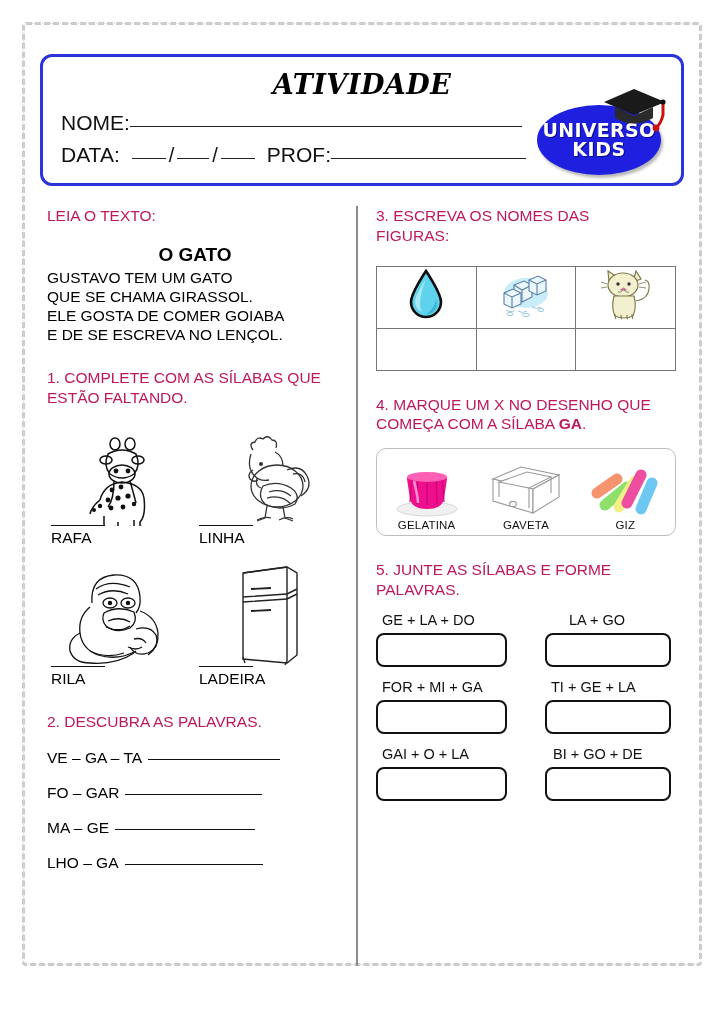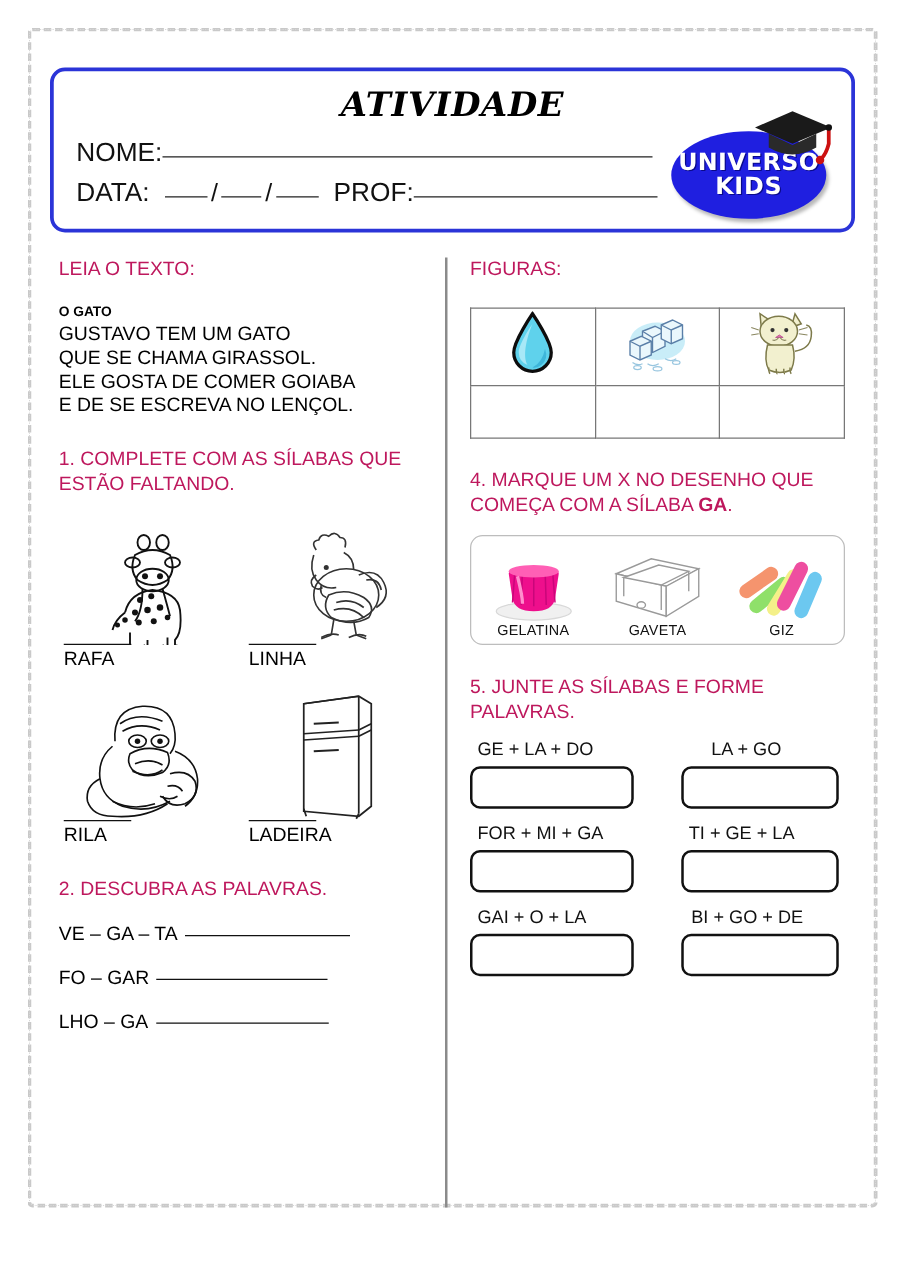--- a/index.html
+++ b/index.html
@@ -114,23 +114,23 @@
     width: 1.5px; height: 760px;
     background: #8b8b8b;
   }
   .col-left  { position: absolute; left: 47px;  top: 206px; width: 296px; }
   .col-right { position: absolute; left: 376px; top: 206px; width: 306px; }
 
   .q-line { font-size: 15.5px; color: #be185d; line-height: 1.28; }
   .q-just { text-align: justify; text-align-last: left; }
 
   .text-title {
-    text-align: left;
+    text-align: center;
     font-weight: 700;
-    font-size: 11px;
+    font-size: 19px;
     margin-top: 18px;
   }
   .story { margin-top: 3px; font-size: 15.5px; line-height: 1.22; }
 
   
   .pic-grid { margin-top: 22px; }
   .pic-row { display: flex; }
   .pic-cell { width: 148px; }
   .pic-art { height: 96px; display: flex; align-items: flex-end; justify-content: center; }
   .pic-art.tall { height: 108px; }
@@ -390,29 +390,34 @@
 
       <div class="w-row">
         <span>VE – GA – TA</span>
         <span class="w-rule" style="width:132px"></span>
       </div>
       <div class="w-row">
         <span>FO – GAR</span>
         <span class="w-rule" style="width:137px"></span>
       </div>
       <div class="w-row">
+        <span>MA – GE</span>
+        <span class="w-rule" style="width:140px"></span>
+      </div>
+      <div class="w-row">
         <span>LHO – GA</span>
         <span class="w-rule" style="width:138px"></span>
       </div>
     </div>
   </div>
 
   <div class="col-right">
 
     <div>
+      <div class="q-line q-just">3.  ESCREVA  OS  NOMES  DAS</div>
       <div class="q-line">FIGURAS:</div>
 
       <table class="fig-table">
         <tbody>
             <tr>
           <td>
             <svg width="38" height="52" viewBox="0 0 38 52">
               <path d="M19 2 C19 2 4 24 4 33 a15 15 0 0 0 30 0 C34 24 19 2 19 2 Z" fill="#5fd2ec" stroke="#0d0d0d" stroke-width="2.6"></path>
               <path d="M19 10 C19 10 8 26 8 33 a11 11 0 0 0 7 10 C11 36 14 22 19 10 Z" fill="#a8e8f7"></path>
               <path d="M29 30 q3 8 -3 13 q-4 3 -7 2 q8 -4 10 -15Z" fill="#3eb6da"></path>

